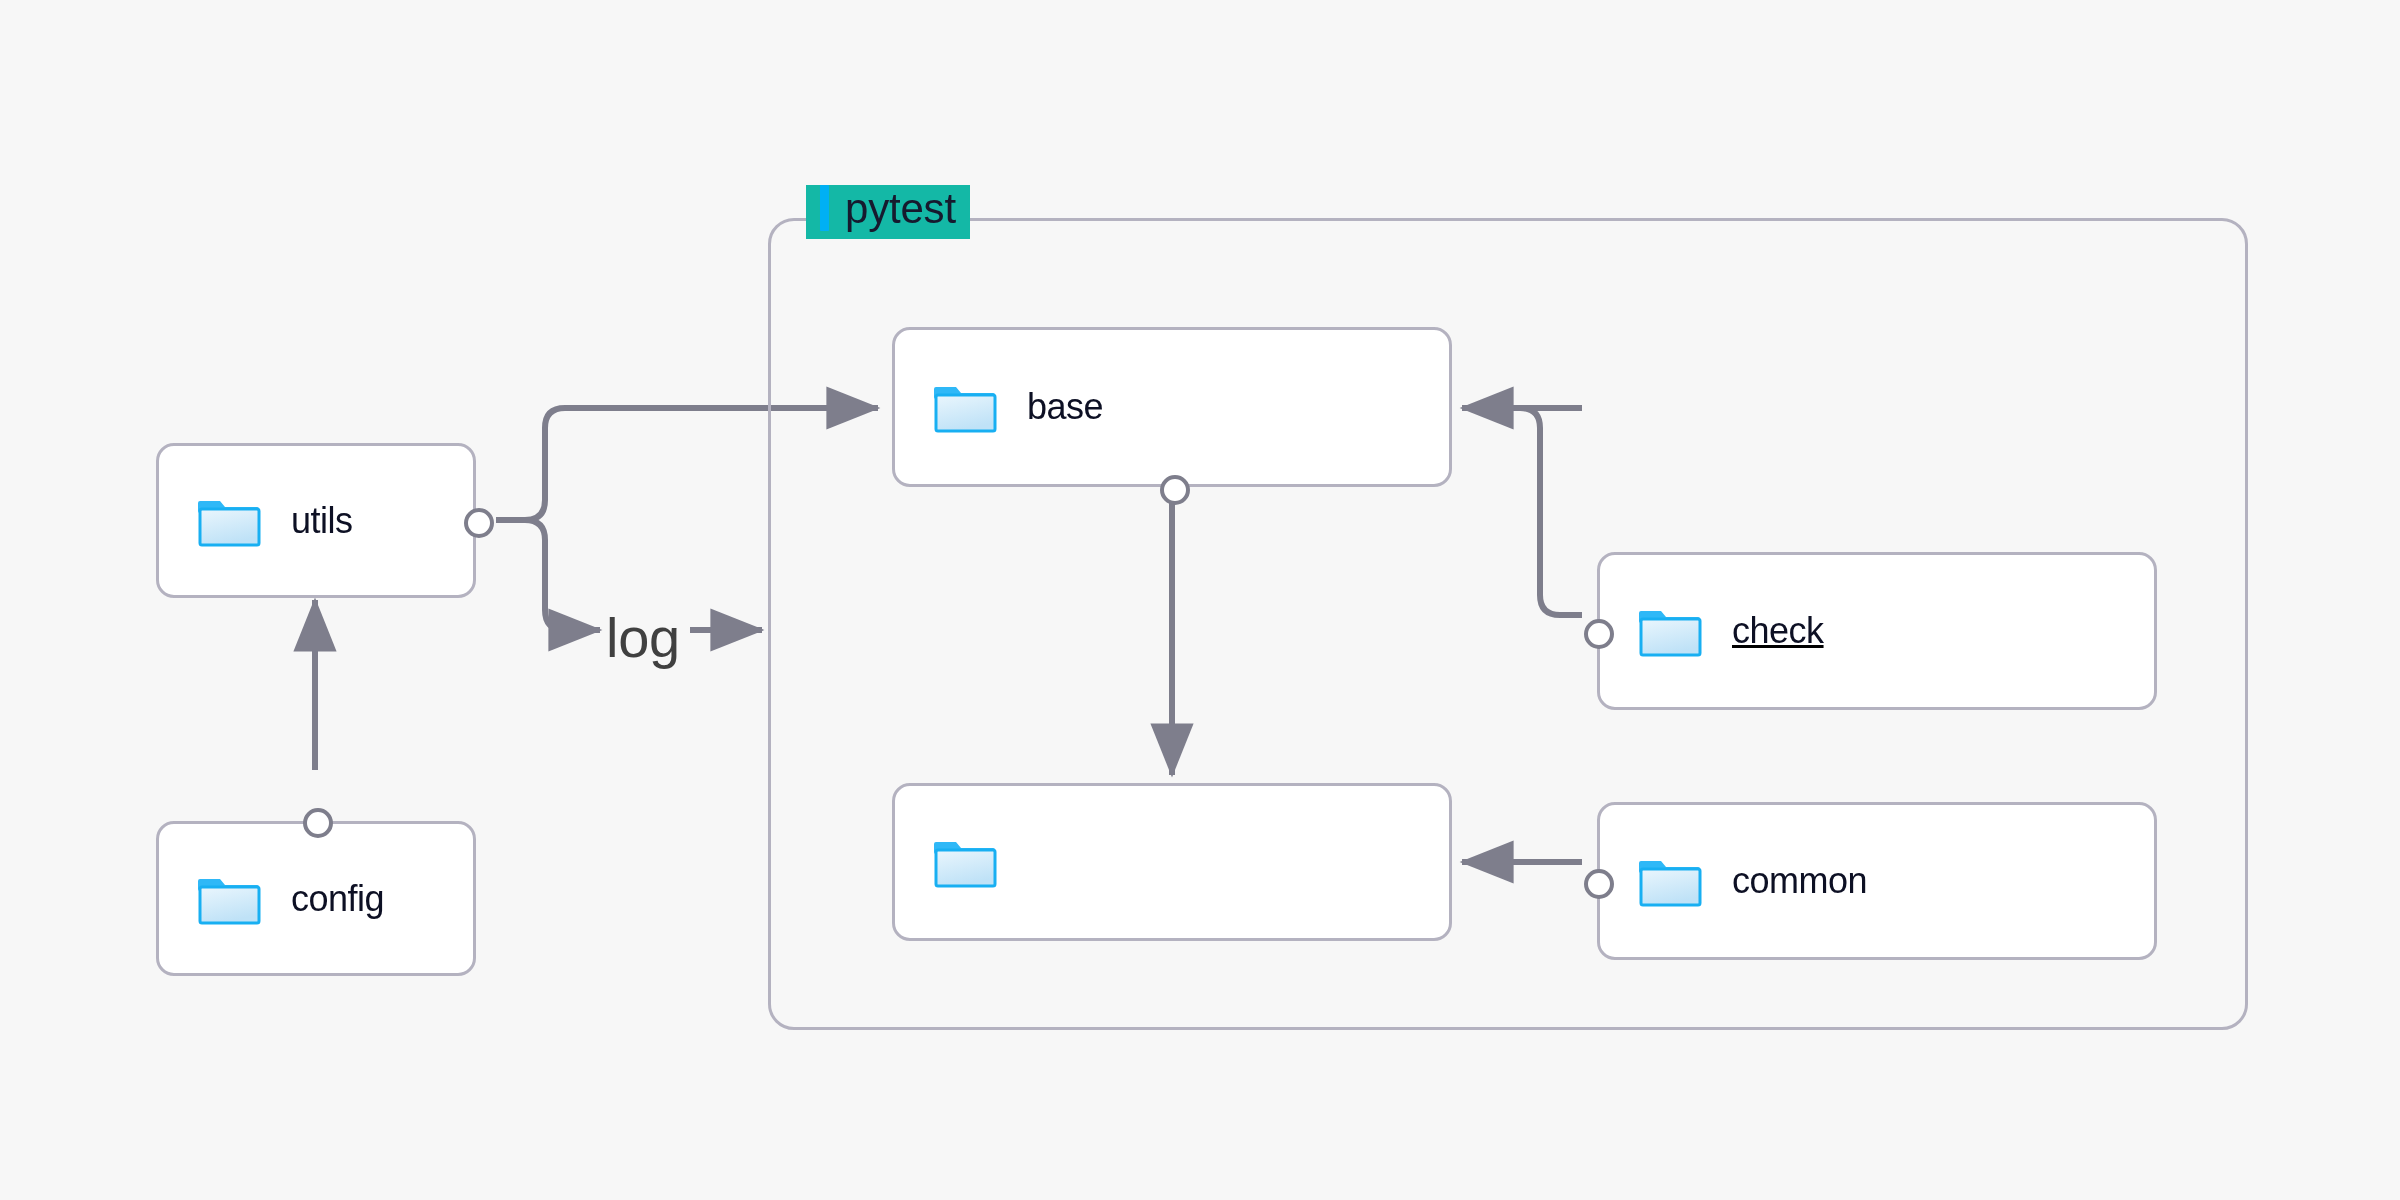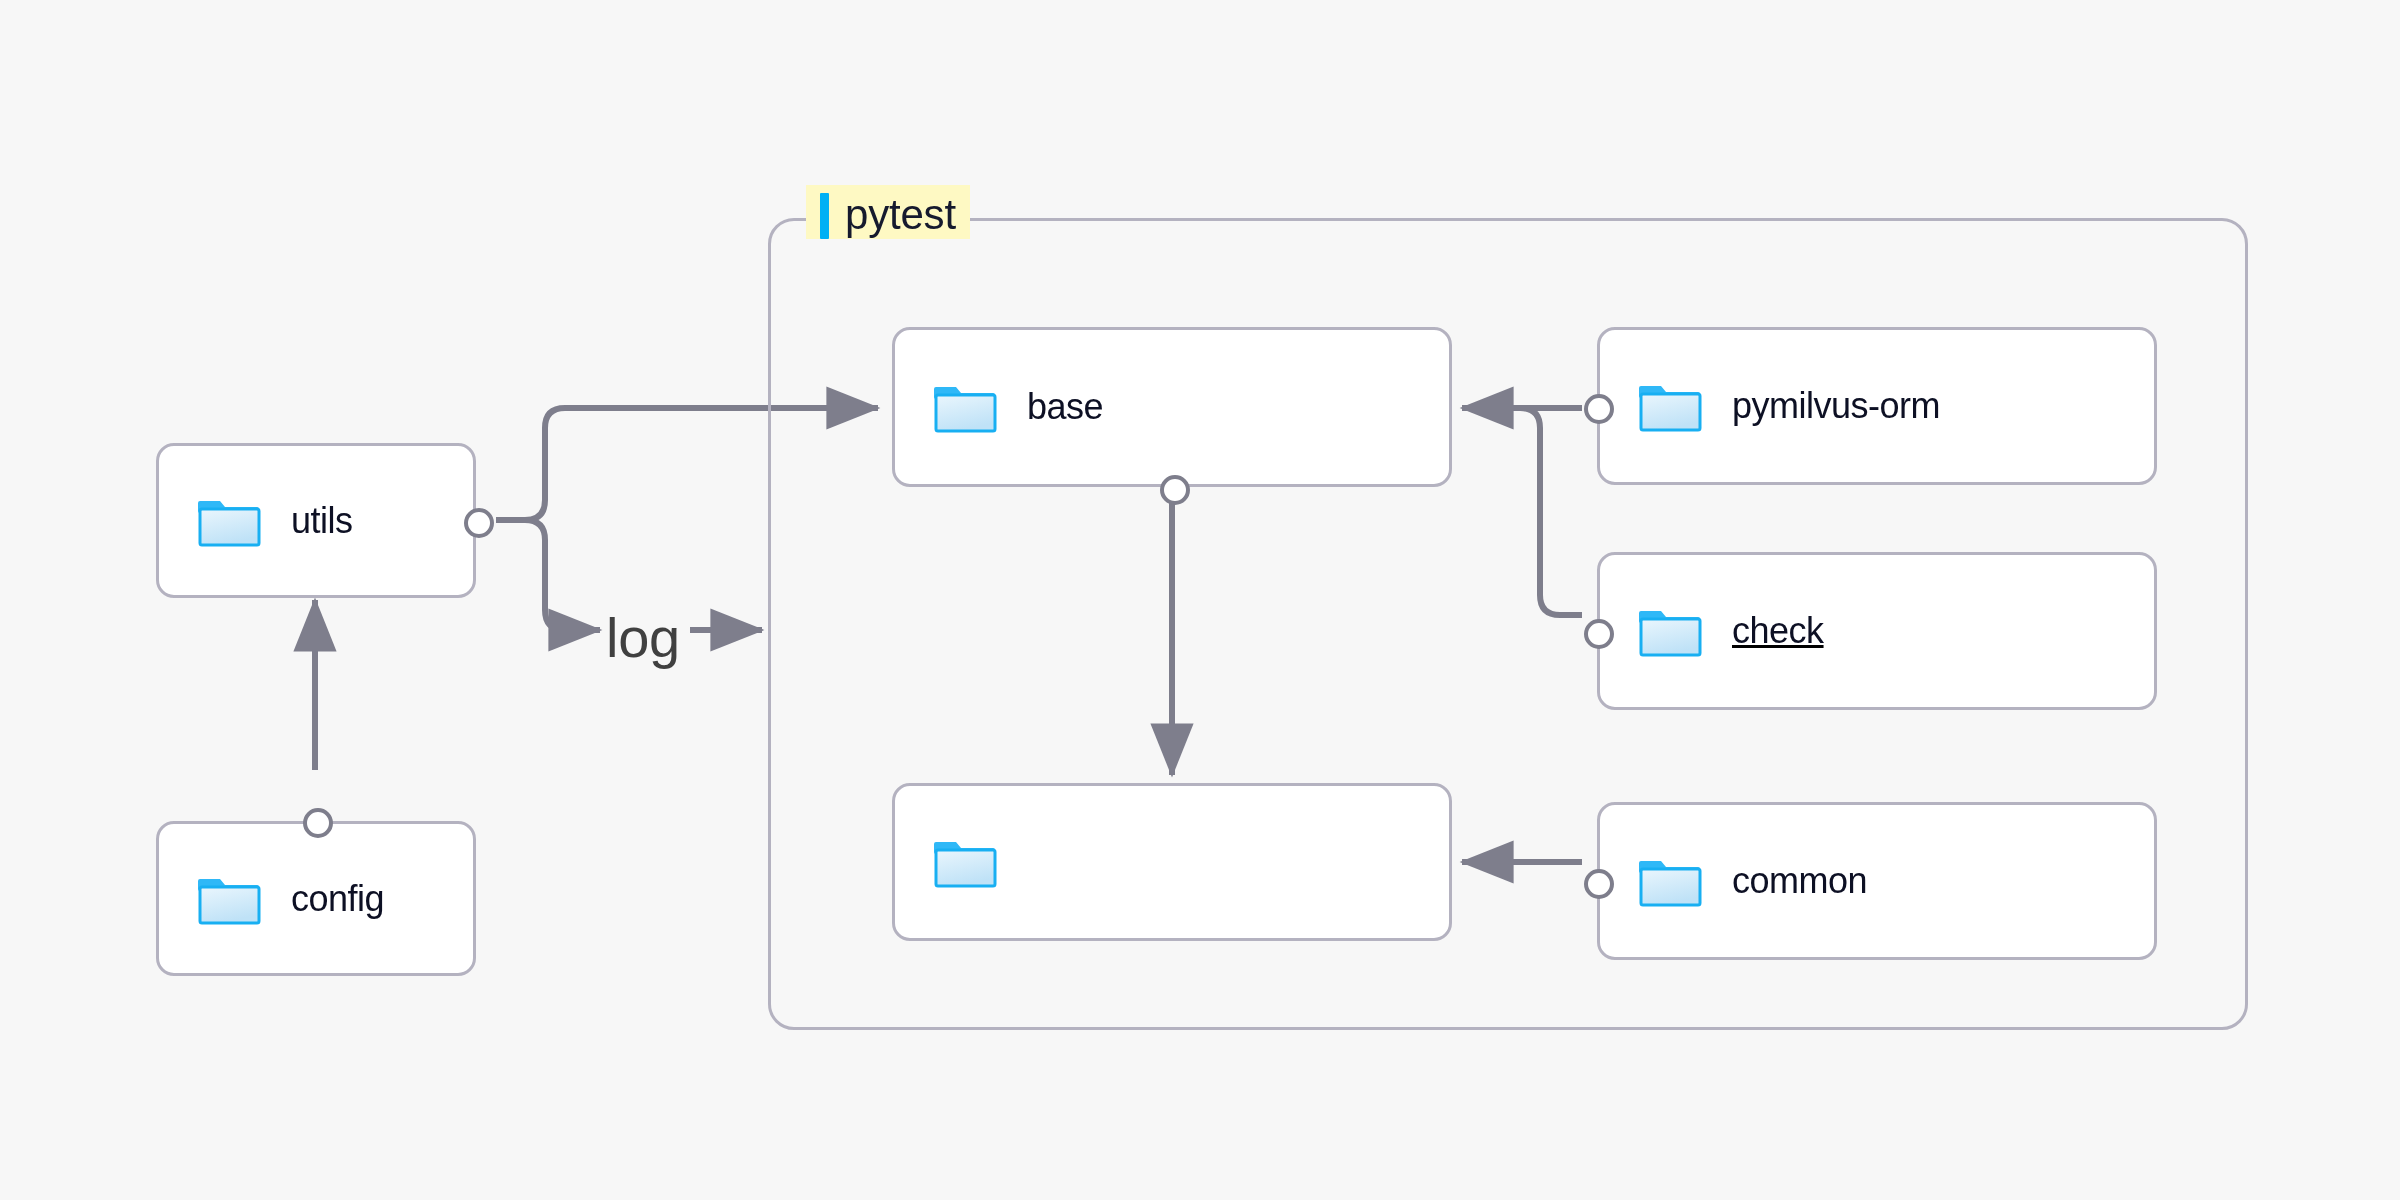--- a/index.html
+++ b/index.html
@@ -20,23 +20,23 @@
   .group-box {
     position: absolute;
     border: 3px solid #b4b2c0;
     border-radius: 26px;
     background: transparent;
     box-sizing: border-box;
   }
   .group-label-wrap {
     position: absolute;
     display: flex;
-    align-items: flex-end;
+    align-items: flex-start;
     gap: 16px;
-    background: #fef9c3;
+    background: #14b8a6;
     padding: 0 14px;
     height: 54px;
   }
   .group-accent-bar {
     width: 9px;
     height: 46px;
     background: #00b0f4;
     border-radius: 1px;
     flex: none;
   }
@@ -177,28 +177,20 @@
     <span class="port" style="left:265px; top:145px;"></span>
   </div>
 
   <div class="node" style="left:892px; top:783px; width:560px; height:158px;">
     <svg class="folder-icon" viewBox="0 0 66 56">
       <path d="M3,8 h20 l5,6 h32 a2,2 0 0 1 2,2 v4 h-59 a2,2 0 0 1 -2,-2 v-8 a2,2 0 0 1 2,-2 z" fill="#2fb8f7"></path>
       <rect x="3" y="16" width="59" height="36" rx="2" fill="url(#fg1)" stroke="#18aff2" stroke-width="3"></rect>
     </svg>
   </div>
 
-  <div class="node" style="left:1597px; top:327px; width:560px; height:158px;">
-    <svg class="folder-icon" viewBox="0 0 66 56">
-      <path d="M3,8 h20 l5,6 h32 a2,2 0 0 1 2,2 v4 h-59 a2,2 0 0 1 -2,-2 v-8 a2,2 0 0 1 2,-2 z" fill="#2fb8f7"></path>
-      <rect x="3" y="16" width="59" height="36" rx="2" fill="url(#fg1)" stroke="#18aff2" stroke-width="3"></rect>
-    </svg>
-    <span class="node-label">pymilvus-orm</span>
-    <span class="port" style="left:-16px; top:64px;"></span>
-  </div>
 
   <div class="node" style="left:1597px; top:552px; width:560px; height:158px;text-decoration:underline;">
     <svg class="folder-icon" viewBox="0 0 66 56">
       <path d="M3,8 h20 l5,6 h32 a2,2 0 0 1 2,2 v4 h-59 a2,2 0 0 1 -2,-2 v-8 a2,2 0 0 1 2,-2 z" fill="#2fb8f7"></path>
       <rect x="3" y="16" width="59" height="36" rx="2" fill="url(#fg1)" stroke="#18aff2" stroke-width="3"></rect>
     </svg>
     <span class="node-label">check</span>
     <span class="port" style="left:-16px; top:64px;"></span>
   </div>
 

